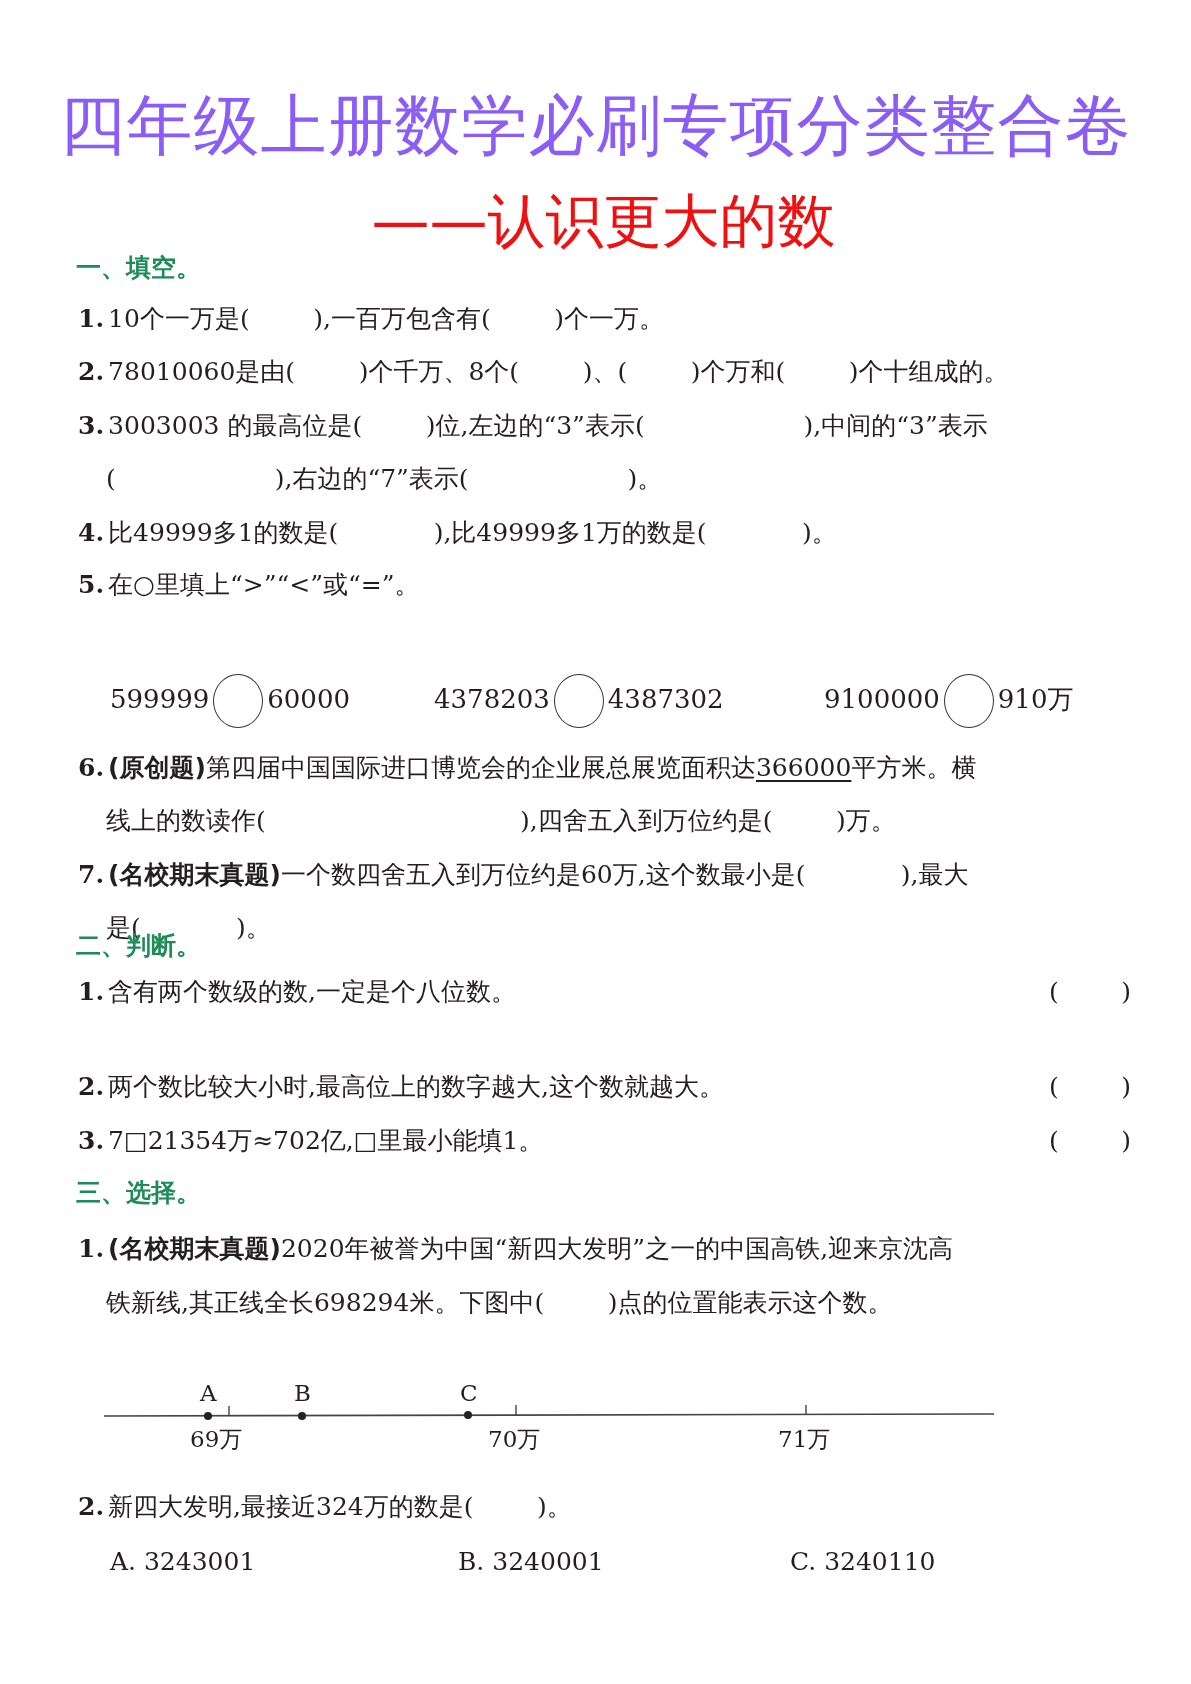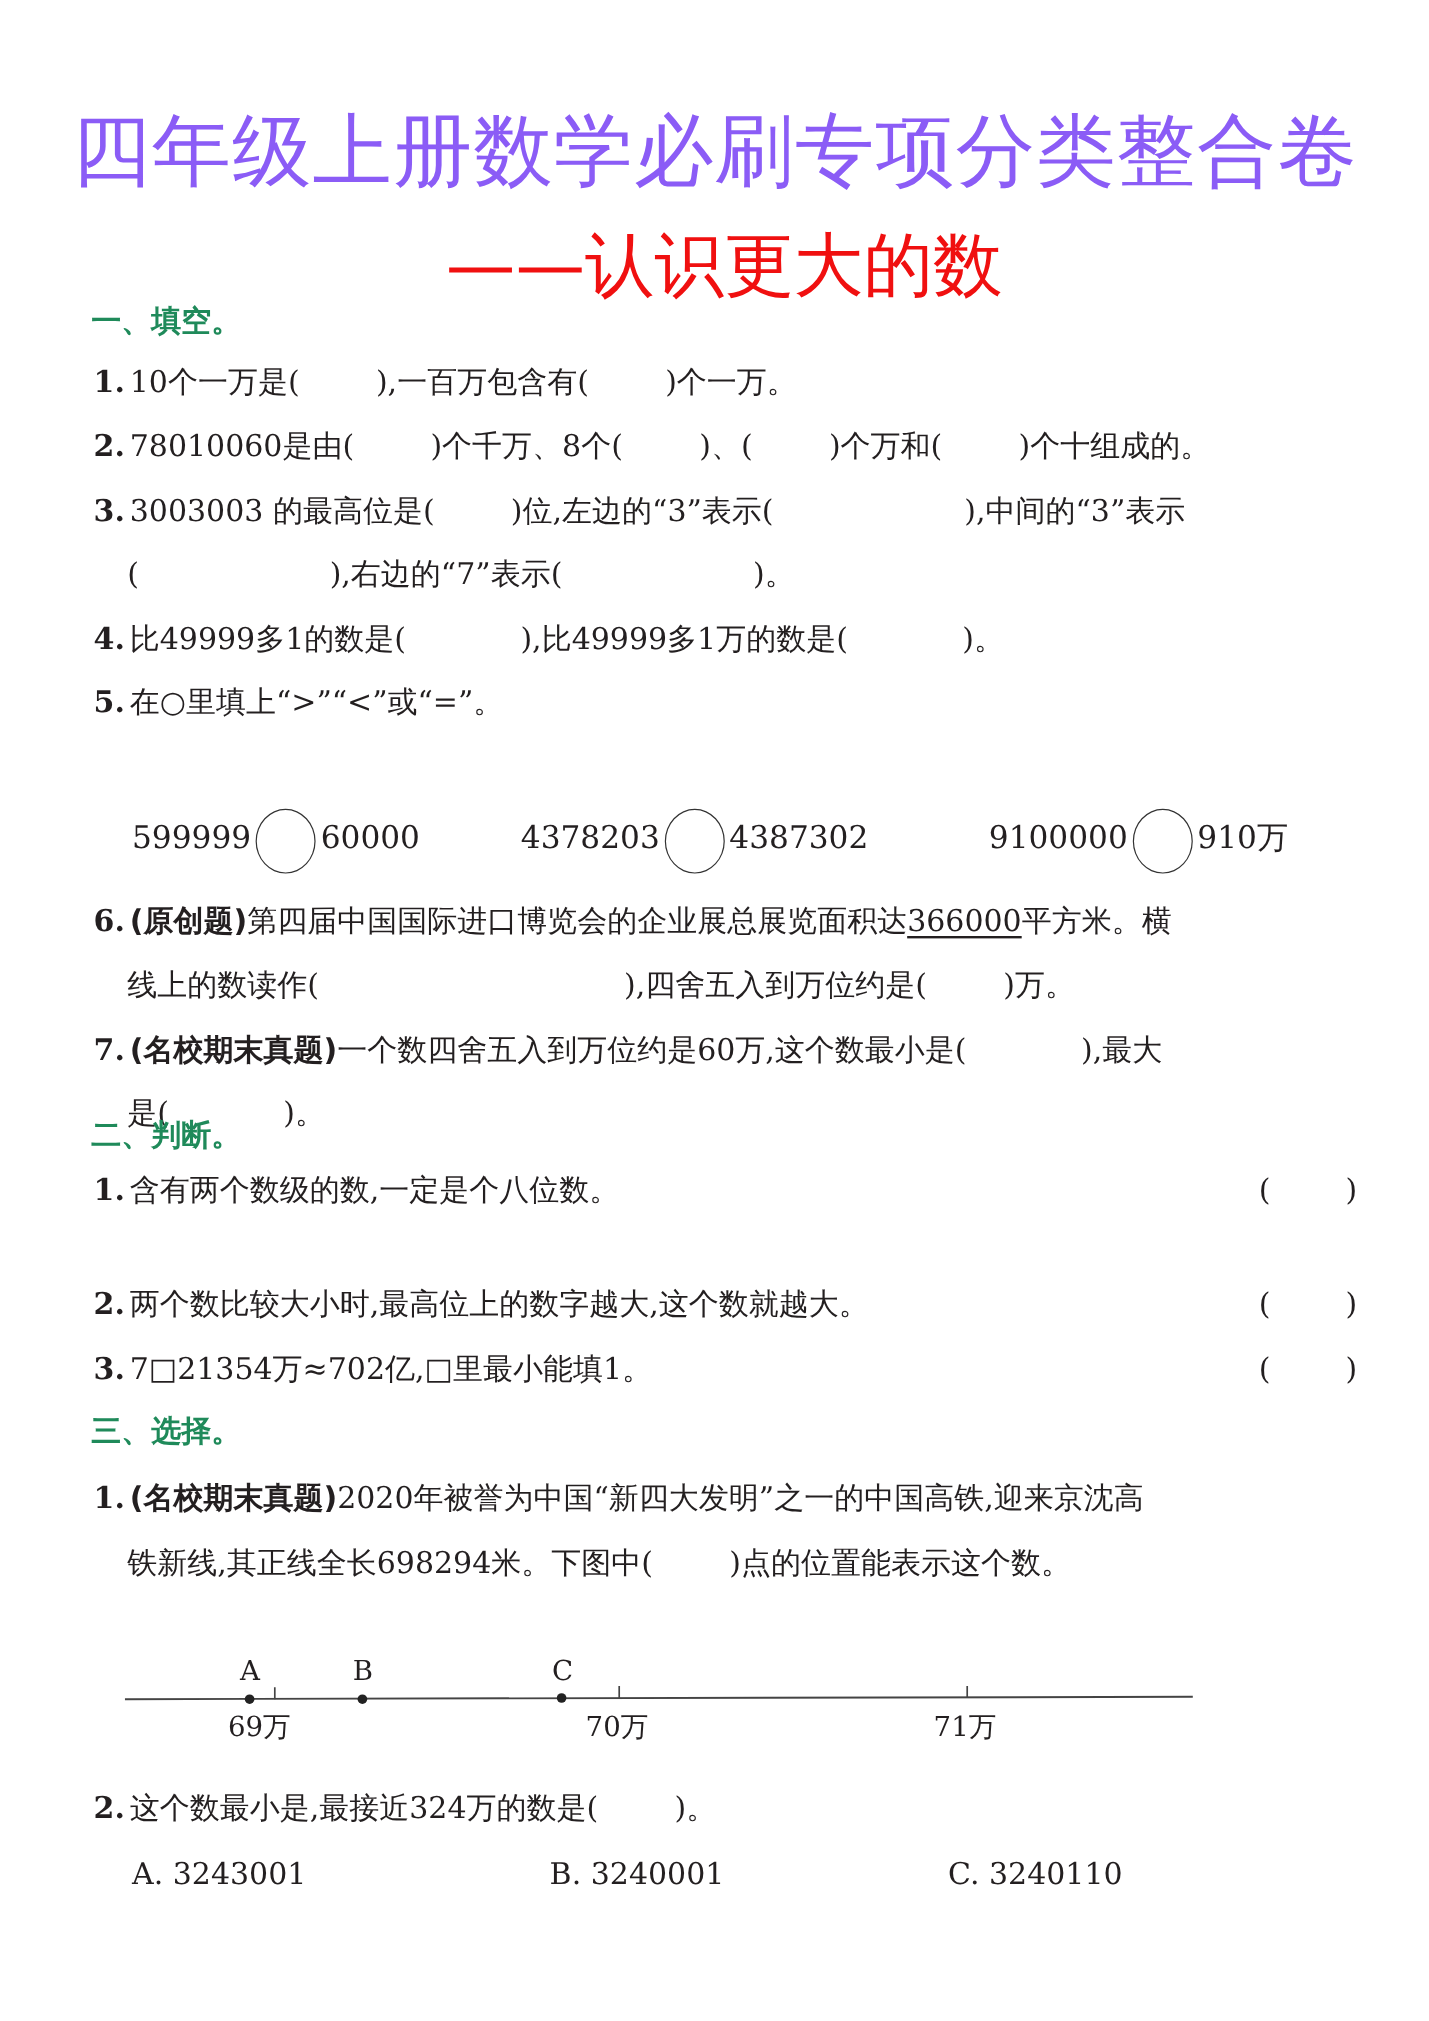--- a/index.html
+++ b/index.html
@@ -151,20 +151,20 @@
   </svg>
   <span style="position:absolute;left:96px;top:0;font-size:23px">A</span>
   <span style="position:absolute;left:190px;top:0;font-size:23px">B</span>
   <span style="position:absolute;left:356px;top:0;font-size:23px">C</span>
   <span style="position:absolute;left:86px;top:44px;font-size:23px">69万</span>
   <span style="position:absolute;left:384px;top:44px;font-size:23px">70万</span>
   <span style="position:absolute;left:674px;top:44px;font-size:23px">71万</span>
 </div>
 
 <div class="line" style="top:1490px">
-  <span class="num">2.</span><span style="white-space:pre">这个数最小是,最接近324万的数是(        )。</span>
+  <span class="num">2.</span><span style="white-space:pre">新四大发明,最接近324万的数是(        )。</span>
 </div>
 
 <div class="options">
   <span class="opt" style="left:0">A. 3243001</span>
   <span class="opt" style="left:348px">B. 3240001</span>
   <span class="opt" style="left:680px">C. 3240110</span>
 </div>
 
 </body></html>

